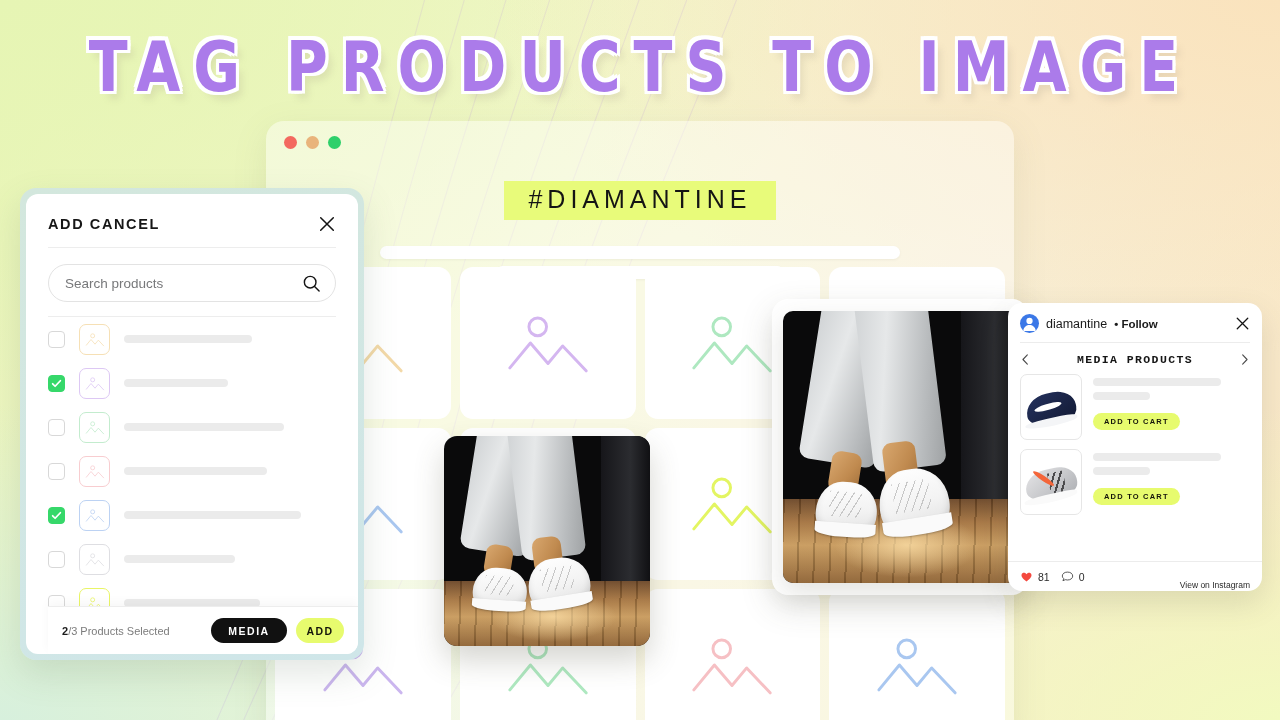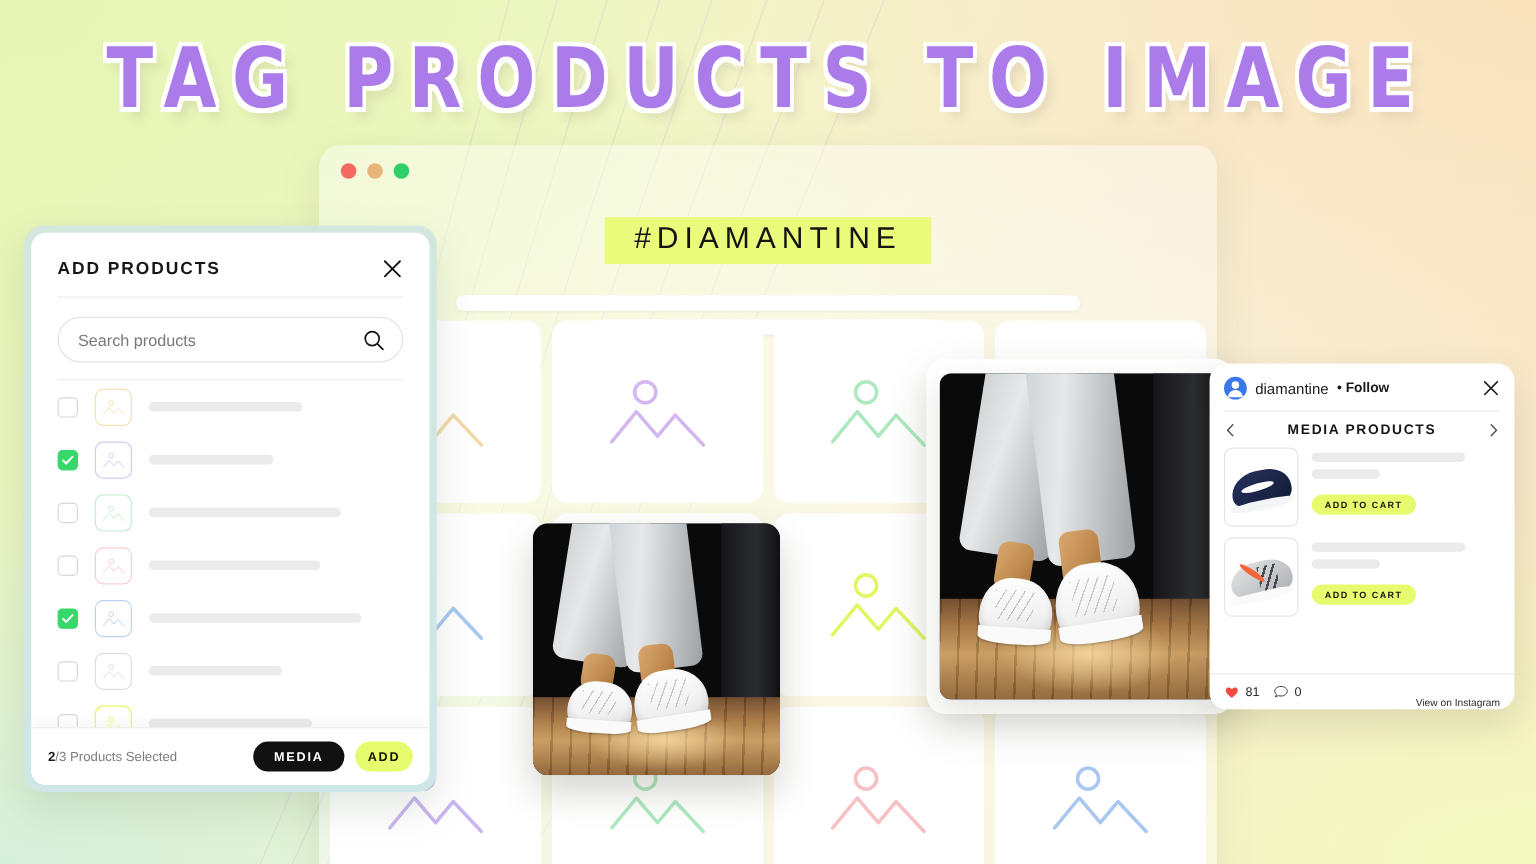--- a/index.html
+++ b/index.html
@@ -211,20 +211,21 @@
   }
   .thumb svg { width: 20px; height: 17px; }
   .skel { height: 8px; border-radius: 5px; background: #ebebeb; }
 
   .modal-foot {
     border-top: 1px solid #ededed;
     padding: 0 14px; height: 48px; flex: none;
     display: flex; align-items: center; justify-content: space-between;
     box-shadow: 0 -4px 10px rgba(0,0,0,.035);
     background: #fff;
+    margin-left: 22px;
   }
   .foot-count { font-size: 11px; color: #7c7c7c; }
   .foot-count b { color: #1a1a1a; font-weight: 700; }
   .foot-btns { display: flex; gap: 9px; }
   .btn {
     border: none; cursor: pointer; border-radius: 16px;
     height: 25px; font-size: 10.5px; font-weight: 700; letter-spacing: 1.5px;
     font-family: "Liberation Sans", sans-serif;
   }
   .btn.cancel { background: #111; color: #fff; width: 76px; }
@@ -238,22 +239,23 @@
     display: flex; flex-direction: column; overflow: hidden;
   }
   .ig-head { display: flex; align-items: center; gap: 7px; padding: 11px 12px 9px; }
   .avatar { width: 19px; height: 19px; border-radius: 50%; background: #3b78e7; flex: none; overflow: hidden; position: relative; }
   .ig-user { font-size: 12.5px; color: #1a1a1a; }
   .ig-follow { font-size: 11.5px; color: #1a1a1a; font-weight: 700; }
   .ig-close { margin-left: auto; width: 15px; height: 15px; cursor: pointer; }
   .ig-sep { height: 1px; background: #ececec; margin: 0 12px; }
 
   .ig-navrow {
-    display: flex; align-items: flex-start; justify-content: space-between;
+    display: flex; align-items: center; justify-content: space-between;
     padding: 10px 12px 8px;
+    font-family: Liberation Mono, monospace;
   }
   .ig-navtitle { font-size: 11.5px; font-weight: 700; letter-spacing: 1.4px; color: #161616; }
   .chev { width: 11px; height: 11px; cursor: pointer; }
 
   .ig-list { flex: 1; padding: 0 12px; display: flex; flex-direction: column; gap: 9px; }
   .ig-card { display: flex; gap: 11px; }
   .ig-thumb {
     width: 62px; height: 66px; border-radius: 7px; border: 1px solid #e6e6e6;
     flex: none; background: #fff; position: relative; overflow: hidden;
   }
@@ -455,21 +457,21 @@
         <div class="sp-lace"></div>
         <div class="sp-sole"></div>
       </div>
   </div>
 </div>
 
 <div class="modal-frame">
   <div class="modal">
 
     <div class="modal-head">
-      <div class="modal-title">ADD PRODUCTS</div>
+      <div class="modal-title">ADD CANCEL</div>
       <svg class="close-x" viewBox="0 0 20 20">
         <path d="M3 3 L17 17 M17 3 L3 17" stroke="#141414" stroke-width="1.7" fill="none" stroke-linecap="round"></path>
       </svg>
     </div>
     <div class="modal-sep"></div>
 
     <div class="search-wrap">
       <div class="search-box">
         <input type="text" placeholder="Search products" style="">
         <svg width="19" height="19" viewBox="0 0 20 20">

